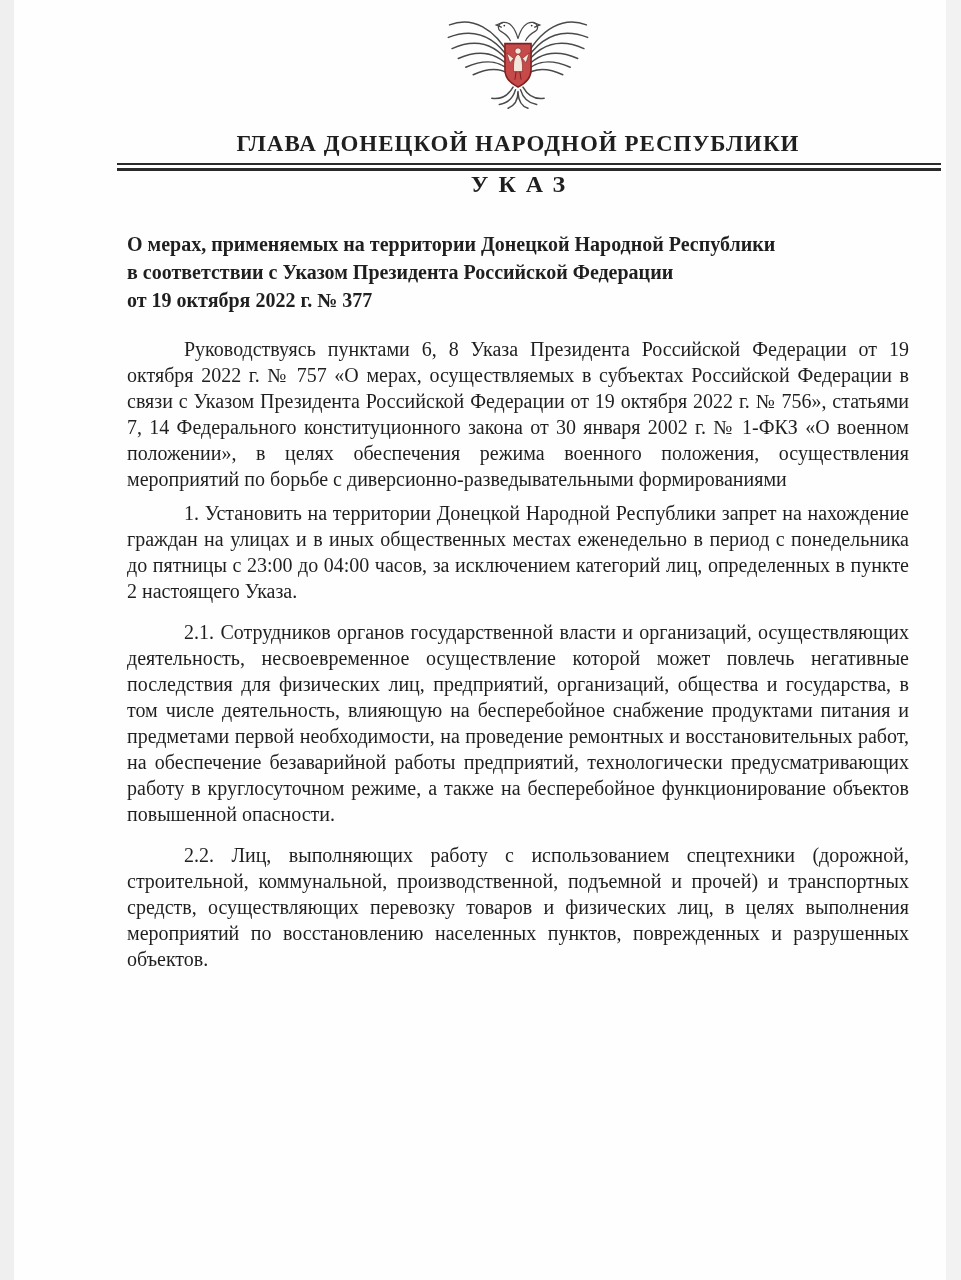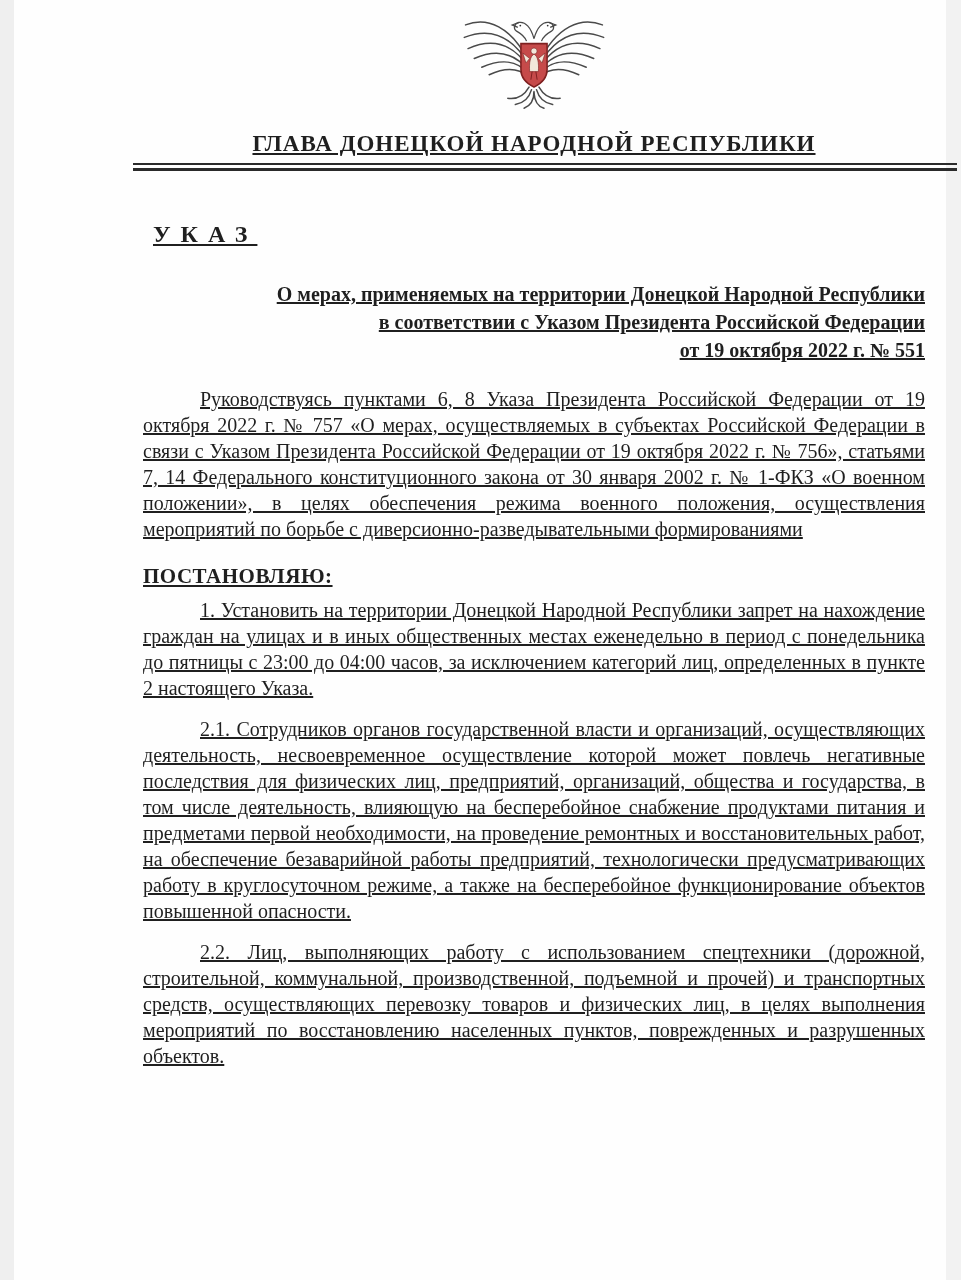--- a/index.html
+++ b/index.html
@@ -8,21 +8,21 @@
     width:961px;height:1280px;
     background:#fefefe;
     font-family:"Liberation Serif", serif;
     color:#1f1f1f;
     overflow:hidden;
   }
   .edge{position:absolute;top:0;bottom:0;background:#efefef;}
   .edge.left{left:0;width:14px;}
   .edge.right{right:0;width:15px;background:#f2f2f2;}
   .content{
-    position:absolute;left:143px;top:0;width:782px;text-decoration:underline;
+    position:absolute;left:127px;top:0;width:782px;
   }
   .emblem-wrap{
     display:flex;justify-content:center;
     padding-top:10px;height:112px;
   }
   .authority{
     margin-top:9px;
     text-align:center;
     font-weight:bold;
     font-size:23px;
@@ -30,29 +30,29 @@
     white-space:nowrap;
   }
   .rule{
     margin-top:6px;
     margin-left:-10px;margin-right:-32px; 
   }
   .rule .r1{height:2px;background:#2a2a2a;}
   .rule .gap{height:3px;}
   .rule .r2{height:3px;background:#2a2a2a;}
   .doc-type{
-    margin-top:50px;
+    text-align:center;
     font-weight:bold;
     font-size:24px;
     letter-spacing:10px;
     text-indent:10px; 
   }
   .doc-title{
     margin-top:32px;
-    text-align:right;
+    text-align:left;
     font-weight:bold;
     font-size:20px;
     line-height:28px;
   }
   .body-text p{
     margin:0;
     font-size:20px;
     line-height:26px;
     text-align:justify;
     text-indent:57px;
@@ -136,27 +136,26 @@
       <div class="r1"></div>
         <div class="gap"></div>
         <div class="r2"></div>
     </div>
 
     <div class="doc-type">УКАЗ</div>
 
     <div class="doc-title">
       <div>О мерах, применяемых на территории Донецкой Народной Республики</div>
       <div>в соответствии с Указом Президента Российской Федерации</div>
-      <div>от 19 октября 2022 г. № 551</div>
+      <div>от 19 октября 2022 г. № 377</div>
     </div>
 
     <div class="body-text">
       <p class="preamble">Руководствуясь пунктами 6, 8 Указа Президента Российской Федерации от 19 октября 2022 г. № 757 «О мерах, осуществляемых в субъектах Российской Федерации в связи с Указом Президента Российской Федерации от 19 октября 2022 г. № 756», статьями 7, 14 Федерального конституционного закона от 30 января 2002 г. № 1-ФКЗ «О военном положении», в целях обеспечения режима военного положения, осуществления мероприятий по борьбе с диверсионно-разведывательными формированиями</p>
 
-      <div class="enacting">ПОСТАНОВЛЯЮ:</div>
 
       <p class="point first">1. Установить на территории Донецкой Народной Республики запрет на нахождение граждан на улицах и в иных общественных местах еженедельно в период с понедельника до пятницы с 23:00 до 04:00 часов, за исключением категорий лиц, определенных в пункте 2 настоящего Указа.</p>
       <p class="point">2.1. Сотрудников органов государственной власти и организаций, осуществляющих деятельность, несвоевременное осуществление которой может повлечь негативные последствия для физических лиц, предприятий, организаций, общества и государства, в том числе деятельность, влияющую на бесперебойное снабжение продуктами питания и предметами первой необходимости, на проведение ремонтных и восстановительных работ, на обеспечение безаварийной работы предприятий, технологически предусматривающих работу в круглосуточном режиме, а также на бесперебойное функционирование объектов повышенной опасности.</p>
       <p class="point">2.2. Лиц, выполняющих работу с использованием спецтехники (дорожной, строительной, коммунальной, производственной, подъемной и прочей) и транспортных средств, осуществляющих перевозку товаров и физических лиц, в целях выполнения мероприятий по восстановлению населенных пунктов, поврежденных и разрушенных объектов.</p>
     </div>
 
   </div>
 </div>
 
 </body></html>

